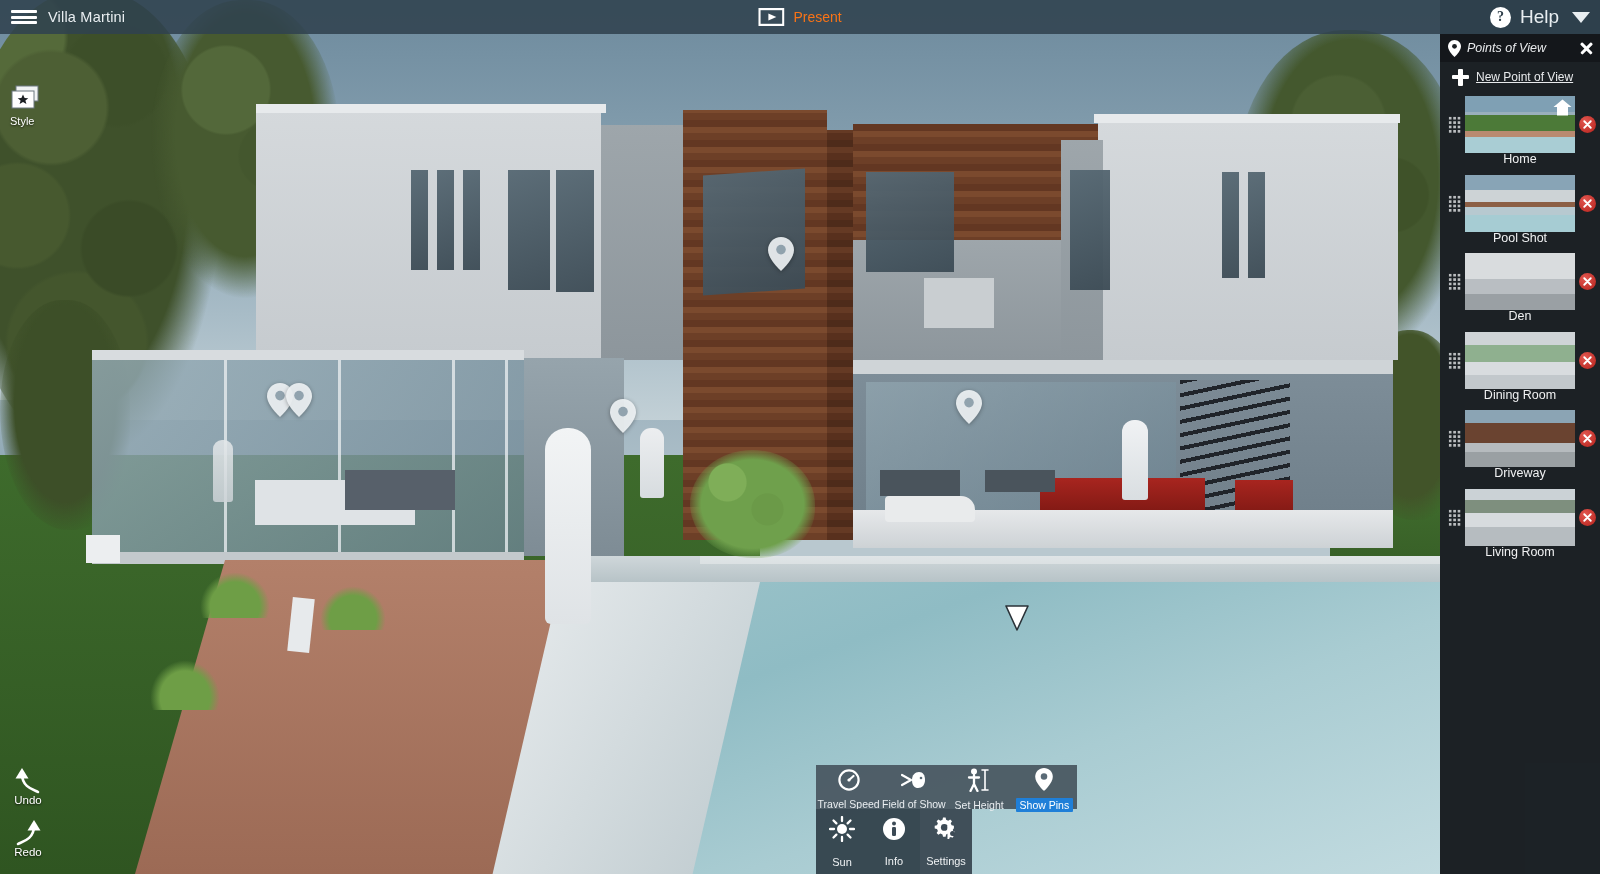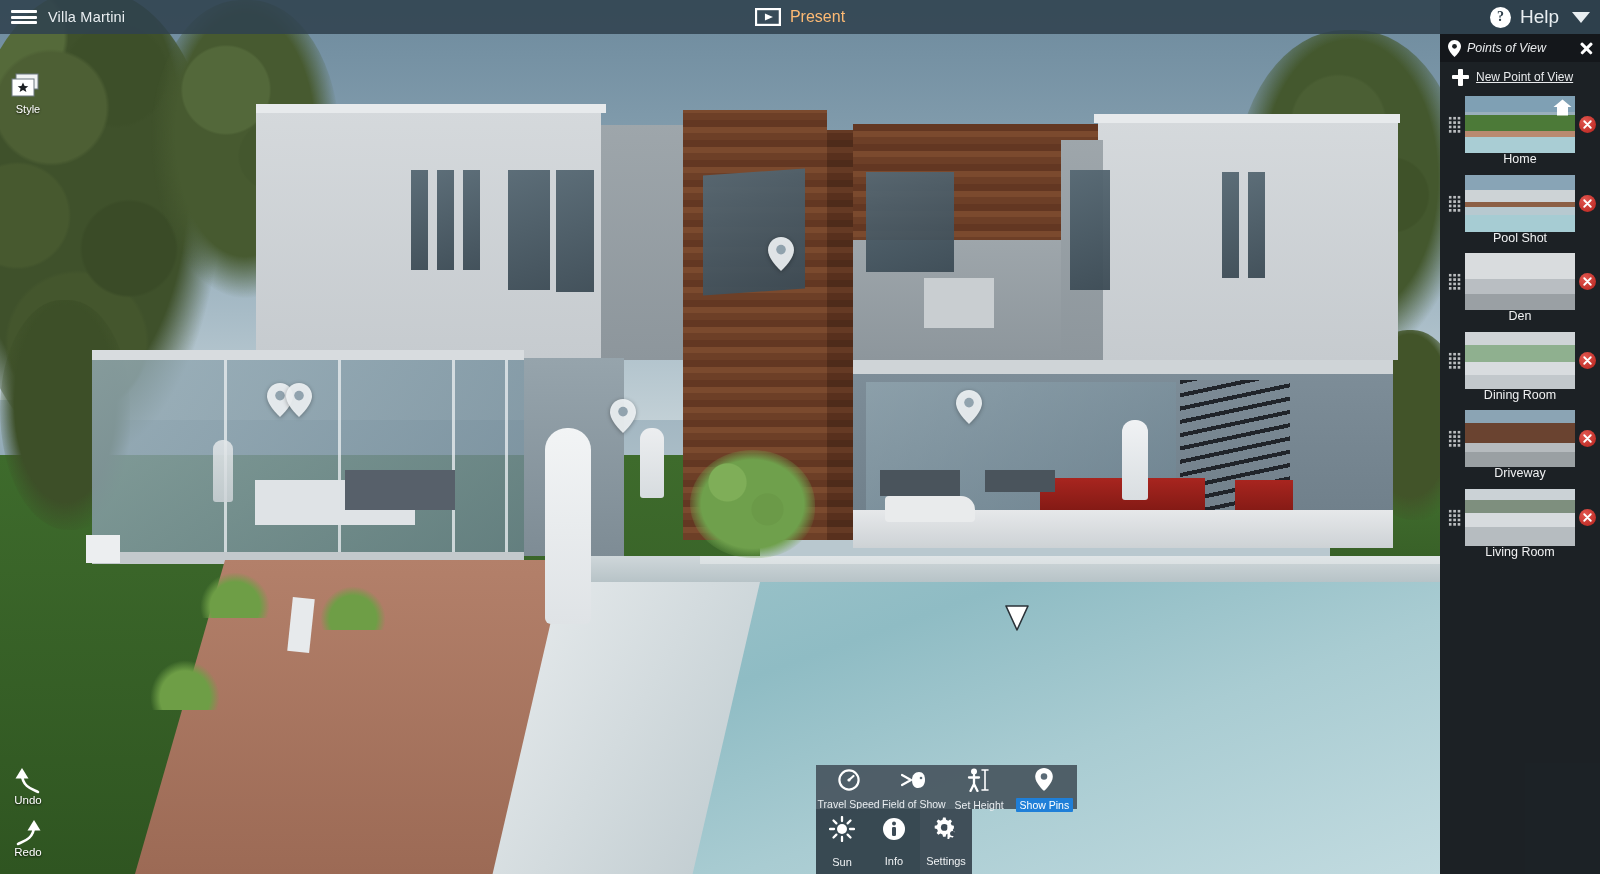--- a/index.html
+++ b/index.html
@@ -71,21 +71,21 @@
   .cursor { position:absolute; width:26px; height:28px; pointer-events:none; }
 
   
   .topbar { position:absolute; left:0; top:0; width:1600px; height:34px;
             background:rgba(48,66,79,.88); display:flex; align-items:center; z-index:40; }
   .hamburger { width:48px; height:34px; display:flex; align-items:center; justify-content:center; cursor:pointer; }
   .hamburger span { display:block; width:26px; height:3px; background:#fff; margin:2.5px 0; border-radius:1px; }
   .app-title { color:#e9eef1; font-size:14.5px; letter-spacing:.2px; }
   .present-btn { position:absolute; left:50%; transform:translateX(-50%);
                  display:flex; align-items:center; gap:9px; cursor:pointer; }
-  .present-btn .lbl { color:#fdba74; font-size:16px; }
+  .present-btn .lbl { color:#f97316; font-size:14px; }
   .topright { position:absolute; right:10px; display:flex; align-items:center; gap:9px; cursor:pointer; }
   .help-ico { width:21px; height:21px; border-radius:50%; background:#fff; color:#2d3d48;
               font-size:14px; font-weight:bold; display:flex; align-items:center; justify-content:center; font-family:"Liberation Serif", serif;}
   .help-lbl { color:#e9eef1; font-size:19px; }
   .chev-d { width:0; height:0; border-left:9px solid transparent; border-right:9px solid transparent;
             border-top:11px solid #e9eef1; margin-left:4px; }
 
   
   .pov { position:absolute; right:0; top:34px; width:160px; height:840px;
          background:rgba(28,32,36,.90); z-index:35; color:#e8eaec; }
@@ -112,21 +112,21 @@
   .thumb canvas, .thumb .art { width:110px; height:57px; display:block; }
   .del { position:absolute; right:4px; top:24px; width:17px; height:17px; border-radius:50%;
          background:radial-gradient(circle at 35% 30%, #e2564f, #b5221c); cursor:pointer;
          display:flex; align-items:center; justify-content:center; }
   .del svg { width:9px; height:9px; }
   .home-badge { position:absolute; right:3px; top:3px; width:19px; height:17px; }
   .pov-lbl { position:absolute; left:0; top:60px; width:160px; text-align:center;
              font-size:12.5px; color:#f0f1f2; }
 
   
-  .style-btn { position:absolute; left:10px; top:72px; width:36px; z-index:30; text-align:center; cursor:pointer; }
+  .style-btn { position:absolute; left:10px; top:84px; width:36px; z-index:30; text-align:left; cursor:pointer; }
   .style-btn .ic { width:34px; height:30px; margin:0 auto; position:relative; }
   .style-btn .lbl { font-size:11px; color:#fff; margin-top:1px; text-shadow:0 1px 2px rgba(0,0,0,.7); }
 
   .ur { position:absolute; left:8px; z-index:30; text-align:center; width:40px; cursor:pointer; }
   .ur .lbl { font-size:11.5px; color:#fff; text-shadow:0 1px 2px rgba(0,0,0,.8); margin-top:-2px; }
   .ur svg { display:block; margin:0 auto; }
   #undo-btn { top:764px; } #redo-btn { top:816px; }
 
   
   .nav-bar { position:absolute; left:656px; top:809px; height:65px; display:flex; z-index:30; }

